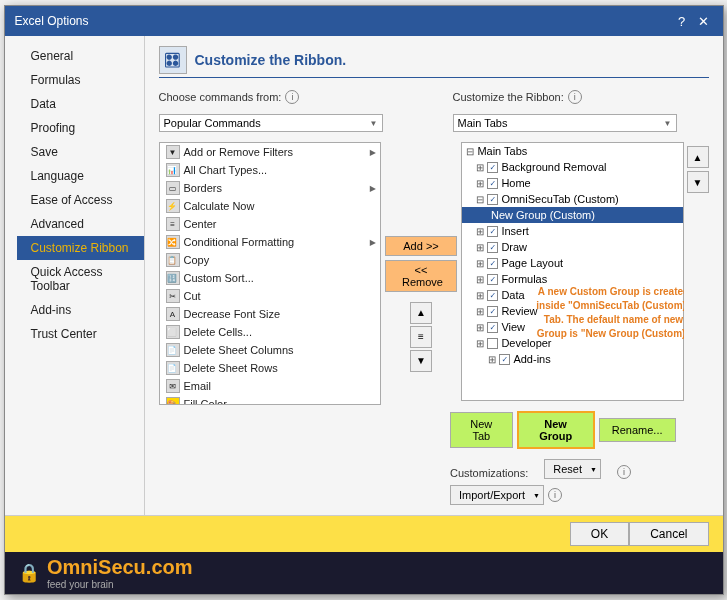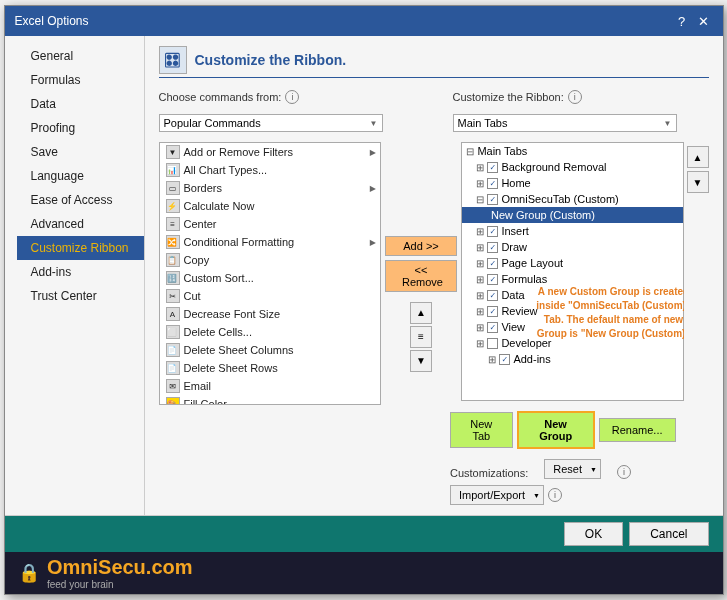--- a/index.html
+++ b/index.html
@@ -241,24 +241,23 @@
     .bottom-btn.highlight {
       border: 2px solid #f5a623;
       font-weight: 600;
     }
     .label-text { font-size: 11px; color: #333; }
 
     
     .dialog-footer {
       display: flex;
       justify-content: flex-end;
-      gap: 6px;
       padding: 6px 14px;
       border-top: 1px solid #ccc;
-      background: #0f766e;
+      background: #fde047;
     }
     .footer-btn {
       padding: 4px 20px;
       border: 1px solid #aaa;
       background: #f0f0f0;
       cursor: pointer;
       font-size: 12px;
     }
 
     
@@ -348,20 +347,21 @@
     <div class="sidebar">
       <div class="sidebar-item">General</div>
       <div class="sidebar-item">Formulas</div>
       <div class="sidebar-item">Data</div>
       <div class="sidebar-item">Proofing</div>
       <div class="sidebar-item">Save</div>
       <div class="sidebar-item">Language</div>
       <div class="sidebar-item">Ease of Access</div>
       <div class="sidebar-item">Advanced</div>
       <div class="sidebar-item active">Customize Ribbon</div>
+      <div class="sidebar-item">Quick Access Toolbar</div>
       <div class="sidebar-item">Add-ins</div>
       <div class="sidebar-item">Trust Center</div>
     </div>
 
     <div class="main-content">
 
       <div class="section-title">
         <div class="section-icon">🎛</div>
         <span>Customize the Ribbon.</span>
       </div>

